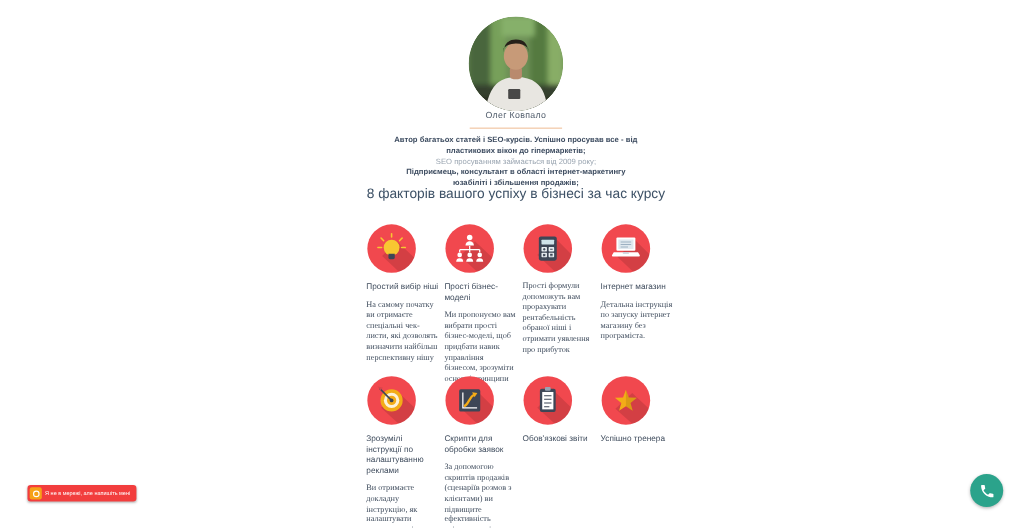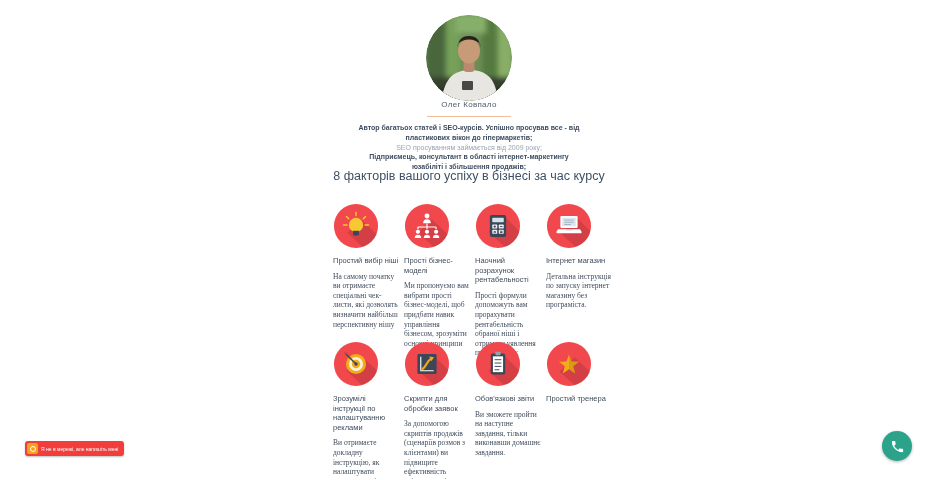--- a/index.html
+++ b/index.html
@@ -156,21 +156,20 @@
         <g stroke="#3d4656" stroke-width="1">
           <line x1="19.4" y1="24.6" x2="21.8" y2="24.6"></line>
             <line x1="20.6" y1="23.4" x2="20.6" y2="25.8"></line>
           <line x1="26.2" y1="24.6" x2="28.6" y2="24.6"></line>
           <line x1="19.6" y1="29.2" x2="21.6" y2="31.2"></line>
             <line x1="21.6" y1="29.2" x2="19.6" y2="31.2"></line>
           <line x1="26.2" y1="29.5" x2="28.6" y2="29.5"></line>
             <line x1="26.2" y1="30.8" x2="28.6" y2="30.8"></line>
         </g>
       </svg>
-      <div class="card-title">Наочний розрахунок рентабельності</div>
       <div class="card-body">Прості формули допоможуть вам прорахувати рентабельність обраної ніші і отримати уявлення про прибуток</div>
     </div>
 
     <div class="card r1">
       <svg class="icn" viewBox="0 0 48 48">
         <defs>
             <clipPath id="cp4">
               <circle cx="24" cy="24" r="23"></circle>
             </clipPath>
           </defs>
@@ -249,38 +248,37 @@
         <rect x="18.7" y="16" width="10.6" height="16.5" fill="#ffffff"></rect>
         <rect x="21.3" y="11.3" width="5.4" height="3.6" rx="1" fill="#97a3b2"></rect>
         <g stroke="#3d4656" stroke-width="1">
           <line x1="20.5" y1="19.5" x2="27.5" y2="19.5"></line>
           <line x1="20.5" y1="23" x2="27.5" y2="23"></line>
           <line x1="20.5" y1="26.5" x2="27.5" y2="26.5"></line>
           <line x1="20.5" y1="30" x2="25.5" y2="30"></line>
         </g>
       </svg>
       <div class="card-title">Обов'язкові звіти</div>
-      <div class="card-body">Ви зможете пройти на наступне завдання, тільки виконавши домашнє завдання.</div>
     </div>
 
     <div class="card">
       <svg class="icn" viewBox="0 0 48 48">
         <defs>
             <clipPath id="cp8">
               <circle cx="24" cy="24" r="23"></circle>
             </clipPath>
           </defs>
         <circle cx="24" cy="24" r="23" fill="#f1484e"></circle>
         <g clip-path="url(#cp8)">
             <path d="M30 17 L62 47 L48 62 L14 32 Z" fill="#000" opacity="0.12"></path>
           </g>
         <path d="M24 14 L26.7 21.28 L34.46 21.6 L28.37 26.42 L30.47 33.9 L24 29.6 L17.53 33.9 L19.63 26.42 L13.54 21.6 L21.3 21.28 Z" fill="#f3ac17"></path>
         <path d="M24 14 L26.7 21.28 L34.46 21.6 L28.37 26.42 L30.47 33.9 L24 29.6 Z" fill="#000" opacity="0.1"></path>
       </svg>
-      <div class="card-title">Простий тренера</div>
+      <div class="card-title">Успішно тренера</div>
     </div>
 
   </div>
 
   <div class="offline-pill">
     <span class="pill-logo"></span>
     <span class="pill-text">Я не в мережі, але напишіть мені</span>
   </div>
 
   <div class="phone-btn">

